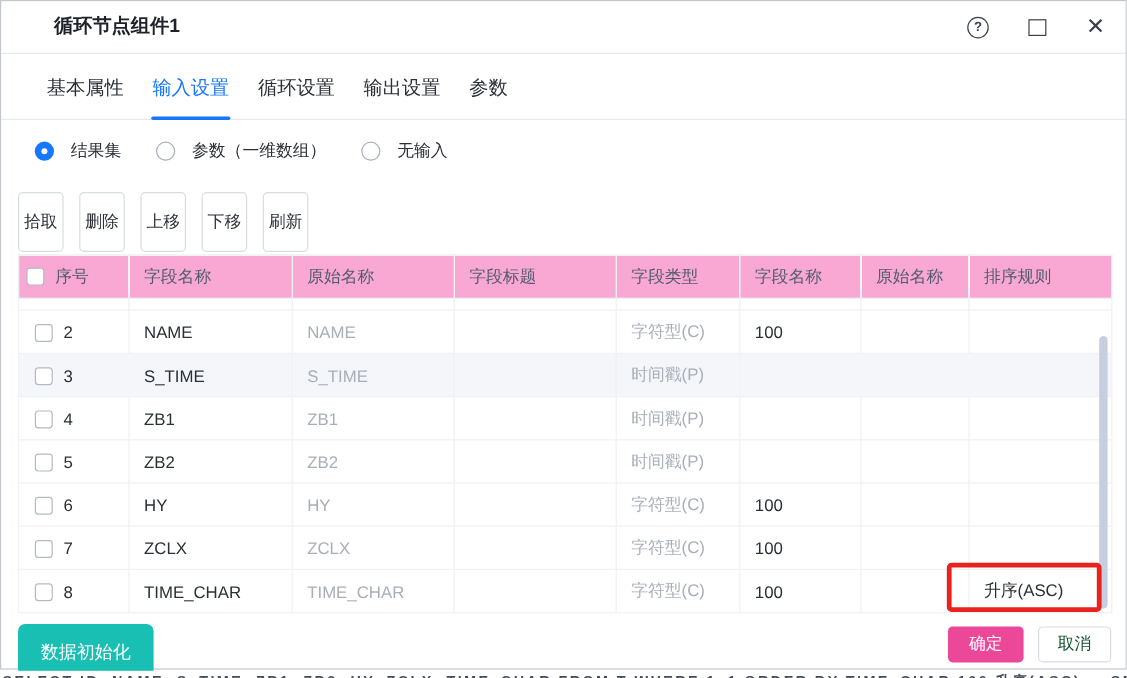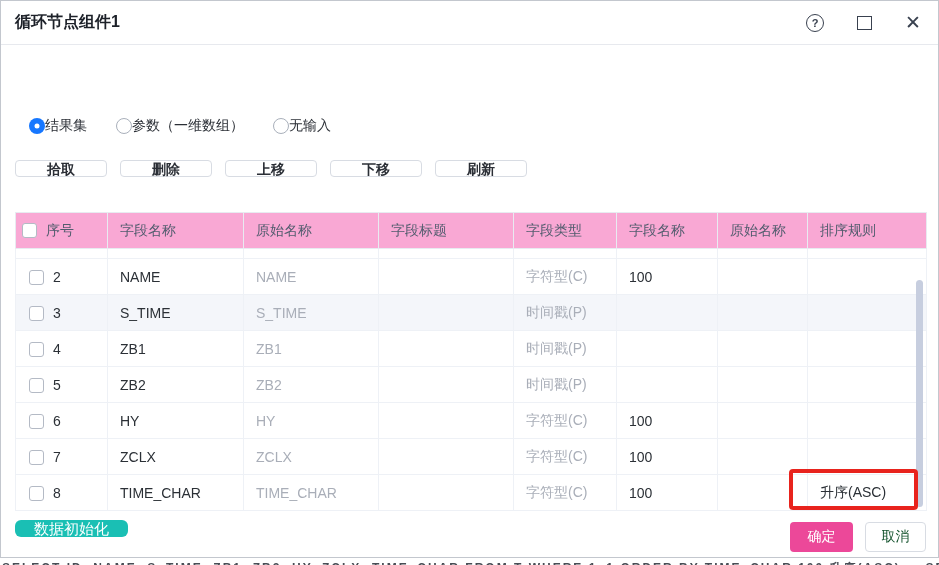--- a/index.html
+++ b/index.html
@@ -23,21 +23,21 @@
     border: 1px solid #c3c7ce;
   }
 
   
   .titlebar {
     position: absolute; top: 0; left: 0; right: 0; height: 44px;
     border-bottom: 1px solid #e7e9ee;
     display: flex; align-items: center;
     padding: 0 17px 0 14px;
   }
-  .title { font-size: 16px; font-weight: 700; color: #1d2129; }
+  .title { font-size: 16px; font-weight: 700; color: #1d2129; margin-left: 30px; }
   .win-icons { margin-left: auto; display: flex; align-items: center; gap: 33px; }
   .help-icon {
     width: 18px; height: 18px; border: 1.4px solid #39414f; border-radius: 50%;
     display: flex; align-items: center; justify-content: center;
     font-size: 11px; font-weight: 700; color: #39414f; cursor: pointer;
   }
   .max-icon { width: 15px; height: 14px; border: 1.6px solid #39414f; cursor: pointer; }
   .close-icon { font-size: 19px; color: #39414f; line-height: 1; cursor: pointer; }
 
   
@@ -55,38 +55,37 @@
   .tab.active::after {
     content: ""; position: absolute; left: 0; right: 0; bottom: -1px;
     height: 3px; background: #1677ff; border-radius: 2px;
   }
 
   
   .modes {
     position: absolute; top: 100px; left: 0; right: 0; height: 50px;
     display: flex; align-items: center; padding-left: 28px;
   }
-  .mode { display: flex; align-items: center; gap: 0; margin-right: 29px; cursor: pointer; }
+  .mode { display: flex; align-items: center; gap: 14px; margin-right: 29px; cursor: pointer; }
   .radio { width: 16px; height: 16px; border-radius: 50%; flex: 0 0 auto; }
   .radio.on { background: #1677ff; position: relative; }
   .radio.on::after {
     content: ""; position: absolute; width: 5px; height: 5px; background: #fff;
     border-radius: 50%; top: 50%; left: 50%; transform: translate(-50%,-50%);
   }
   .radio.off { border: 1px solid #a9b0bb; background: #fff; }
   .mode-label { font-size: 14px; color: #2b2f36; }
 
   
   .actions { position: absolute; top: 159px; left: 14px; display: flex; gap: 13px; }
   .act-btn {
-    height: 17px; padding: 0 31px; background: #fff;
+    height: 50px; padding: 0 4px; background: #fff;
     border: 1px solid #d8dce3; border-radius: 4px;
     font-size: 14px; color: #2b2f36; cursor: pointer;
     font-family: inherit;
-    font-weight: bold;
   }
 
   
   .table-wrap { position: absolute; top: 211px; left: 14px; width: 911px; height: 299px; }
   table { border-collapse: collapse; table-layout: fixed; width: 911px; font-size: 14px; }
   th, td {
     border: 1px solid #eef1f6; height: 36px; padding: 0 4px 0 12px;
     text-align: left; font-weight: 400; overflow: hidden; white-space: nowrap;
   }
   thead th { color: #525c6e; border-color: #e8ebf1; background: #f9a8d4; }
@@ -107,21 +106,21 @@
   }
 
   
   .red-box {
     position: absolute; left: 788px; top: 468px; width: 129px; height: 41px;
     border: 4px solid #e8231d; border-radius: 4px; z-index: 4;
   }
 
   
   .init-btn {
-    position: absolute; left: 14px; top: 519px; height: 17px; padding: 0 19px;
+    position: absolute; left: 14px; top: 519px; height: 46px; padding: 0 19px;
     background: #1abfb4; color: #fff; border: none; border-radius: 6px;
     font-size: 15px; cursor: pointer; font-family: inherit;
   }
   .ok-btn {
     position: absolute; left: 789px; top: 521px; width: 63px; height: 30px;
     background: #ec4899; color: #fff; border: none; border-radius: 4px;
     font-size: 14px; cursor: pointer; font-family: inherit;
   }
   .cancel-btn {
     position: absolute; left: 864px; top: 521px; width: 61px; height: 30px;
@@ -147,20 +146,27 @@
 
     <div class="titlebar">
       <span class="title">循环节点组件1</span>
       <span class="win-icons">
         <span class="help-icon">?</span>
         <span class="max-icon"></span>
         <span class="close-icon">✕</span>
       </span>
     </div>
 
+    <div class="tabs">
+      <span class="tab">基本属性</span>
+      <span class="tab active">输入设置</span>
+      <span class="tab">循环设置</span>
+      <span class="tab">输出设置</span>
+      <span class="tab">参数</span>
+    </div>
 
     <div class="modes">
       <span class="mode">
         <span class="radio on"></span>
         <span class="mode-label">结果集</span>
       </span>
       <span class="mode">
         <span class="radio off"></span>
         <span class="mode-label">参数（一维数组）</span>
       </span>

